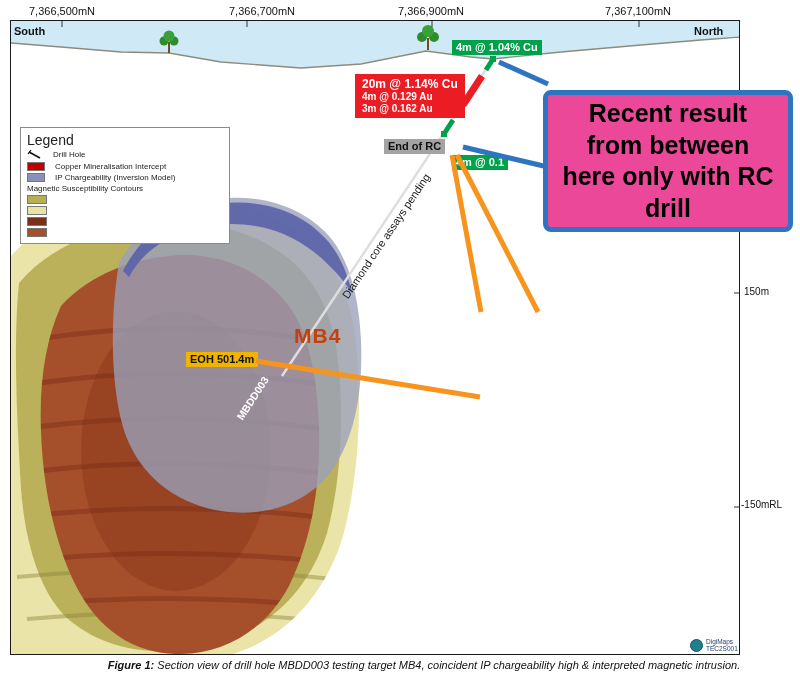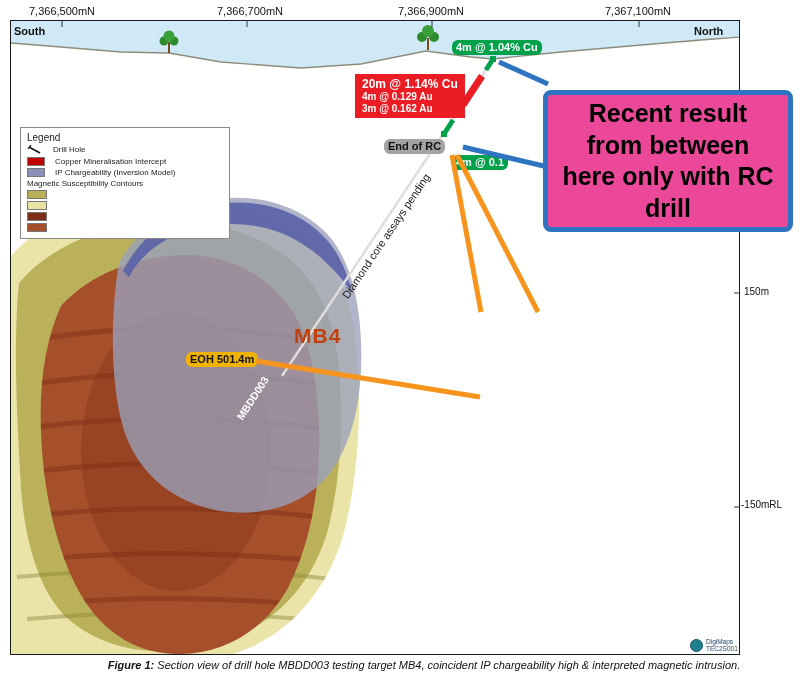--- a/index.html
+++ b/index.html
@@ -9,27 +9,27 @@
         border:1.5px solid #1a1a1a;box-sizing:border-box;overflow:hidden;background:#fff;}
   .tick-label{position:absolute;top:5px;width:100px;text-align:center;
         font-size:11px;color:#111;}
   .dir-label{position:absolute;top:25px;font-size:11px;font-weight:600;color:#111;}
   .right-label{position:absolute;font-size:10px;color:#111;white-space:nowrap;}
   .panel{position:absolute;background:#fff;border:1px solid #8a8a8a;
         box-sizing:border-box;padding:4px 6px;}
   .panel-title{font-size:10.5px;font-weight:bold;letter-spacing:.5px;color:#222;}
   .panel-sub{font-size:9px;color:#333;}
   .panel-sec{font-size:8.5px;font-weight:bold;color:#222;}
-  .legend-title{font-size:10px;color:#222;margin-bottom:2px;}
+  .legend-title{font-size:14px;color:#222;margin-bottom:2px;}
   .legend-row{display:flex;gap:10px;margin:2px 0;}
   .legend-text{font-size:8px;color:#222;white-space:nowrap;}
   .swatch{width:16px;height:7px;border:0.5px solid #777;flex:none;}
   .contour-swatch{width:18px;height:7px;border:0.5px solid #777;margin:2px 0;}
   .map-label{position:absolute;font-weight:bold;font-size:11px;line-height:15px;
-        padding:0 4px;white-space:nowrap;border-radius:6px;}
+        padding:0 4px;white-space:nowrap;}
   .map-label.green{color:#fff;}
   .map-label.yellow{color:#111;}
   .redbox{position:absolute;color:#fff;padding:3px 7px;text-align:left;white-space:nowrap;}
   .redbox .l1{font-size:12px;font-weight:bold;line-height:14px;}
   .redbox .l2{font-size:10px;font-weight:600;line-height:12px;}
   .mb4{position:absolute;font-size:21px;font-weight:bold;color:#c2410c;letter-spacing:1px;}
   .rot-label{position:absolute;font-size:10.5px;font-weight:bold;color:#fff;
         white-space:nowrap;transform-origin:center;}
   .rot-note{position:absolute;font-size:11px;color:#1a1a1a;white-space:nowrap;
         transform-origin:center;}
@@ -47,21 +47,21 @@
   .wm-text{display:flex;flex-direction:column;line-height:7px;}
   .wm-text span{font-size:6.5px;color:#246;}
   .overlay-svg{position:absolute;left:0;top:0;pointer-events:none;}
 </style>
 </head>
 <body>
 
 <div class="page">
 
   <span class="tick-label" style="left:12px">7,366,500mN</span>
-  <span class="tick-label" style="left:200px">7,366,700mN</span>
+  <span class="tick-label" style="left:212px">7,366,700mN</span>
   <span class="tick-label" style="left:381px">7,366,900mN</span>
   <span class="tick-label" style="left:588px">7,367,100mN</span>
 
   <div class="plot">
     <svg width="730" height="635" viewBox="0 0 730 635">
       <defs>
         <clipPath id="redclip">
           <path d="M50,285 C80,252 125,236 170,234 C215,233 255,252 280,288 C298,315 306,355 308,405 C310,465 300,520 278,565 C255,608 215,632 170,633 C125,634 88,610 65,565 C45,525 32,470 30,410 C28,360 35,318 50,285 Z"></path>
         </clipPath>
         <clipPath id="paleclip">

